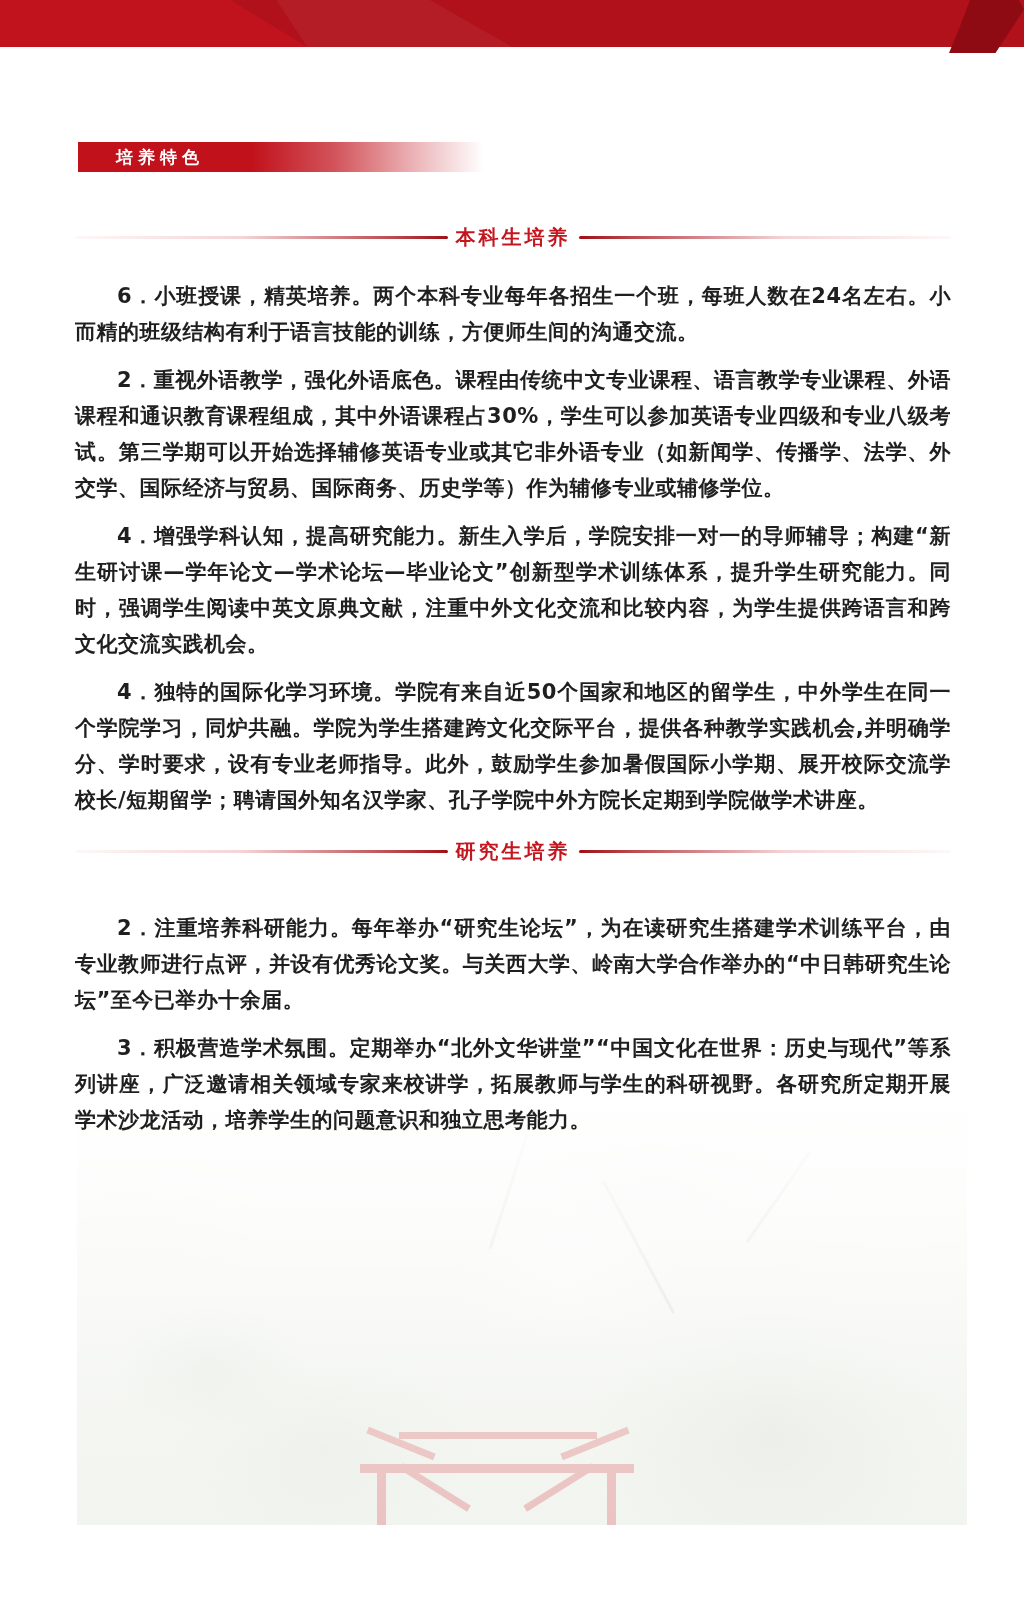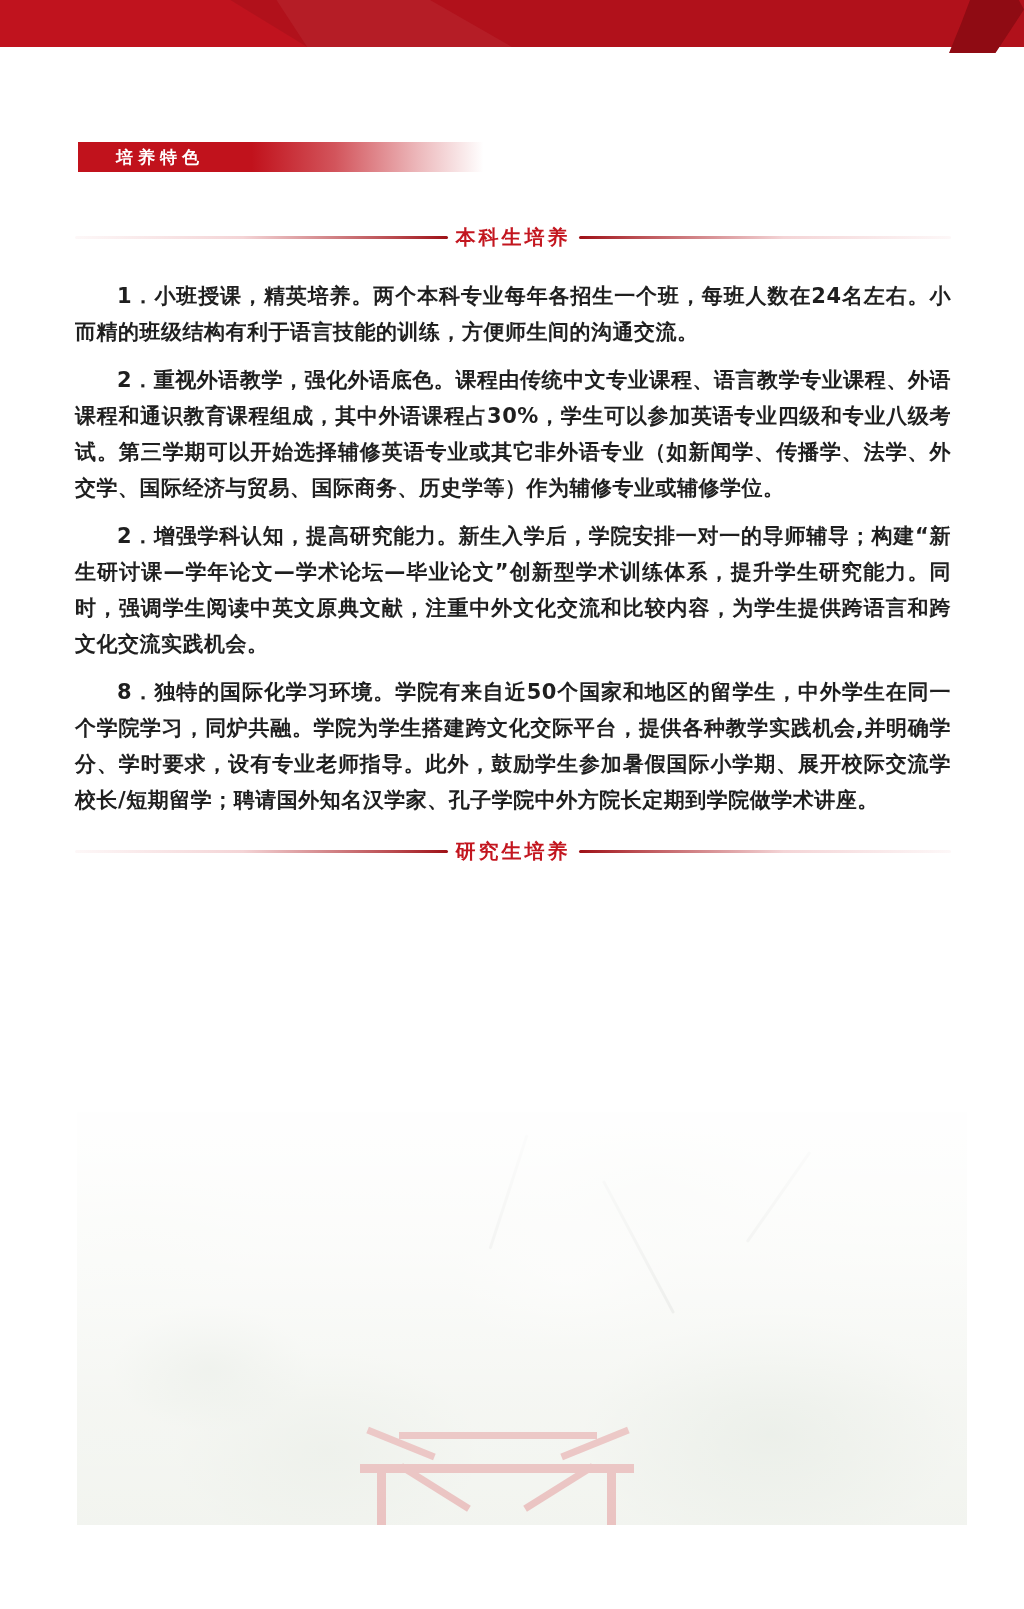--- a/index.html
+++ b/index.html
@@ -146,29 +146,31 @@
   </div>
 
   <div class="content">
 
     <div class="section section-undergraduate">
       <div class="heading-row">
         <span class="rule rule-left"></span>
         <span class="heading-text">本科生培养</span>
         <span class="rule rule-right"></span>
       </div>
-      <p class="para">1．小班授课，精英培养。两个本科专业每年各招生一个班，每班人数在24名左右。小而精的班级结构有利于语言技能的训练，方便师生间的沟通交流。</p>
+      <p class="para">6．小班授课，精英培养。两个本科专业每年各招生一个班，每班人数在24名左右。小而精的班级结构有利于语言技能的训练，方便师生间的沟通交流。</p>
       <p class="para">2．重视外语教学，强化外语底色。课程由传统中文专业课程、语言教学专业课程、外语课程和通识教育课程组成，其中外语课程占30%，学生可以参加英语专业四级和专业八级考试。第三学期可以开始选择辅修英语专业或其它非外语专业（如新闻学、传播学、法学、外交学、国际经济与贸易、国际商务、历史学等）作为辅修专业或辅修学位。</p>
-      <p class="para">2．增强学科认知，提高研究能力。新生入学后，学院安排一对一的导师辅导；构建“新生研讨课—学年论文—学术论坛—毕业论文”创新型学术训练体系，提升学生研究能力。同时，强调学生阅读中英文原典文献，注重中外文化交流和比较内容，为学生提供跨语言和跨文化交流实践机会。</p>
-      <p class="para">8．独特的国际化学习环境。学院有来自近50个国家和地区的留学生，中外学生在同一个学院学习，同炉共融。学院为学生搭建跨文化交际平台，提供各种教学实践机会,并明确学分、学时要求，设有专业老师指导。此外，鼓励学生参加暑假国际小学期、展开校际交流学校长/短期留学；聘请国外知名汉学家、孔子学院中外方院长定期到学院做学术讲座。</p>
+      <p class="para">4．增强学科认知，提高研究能力。新生入学后，学院安排一对一的导师辅导；构建“新生研讨课—学年论文—学术论坛—毕业论文”创新型学术训练体系，提升学生研究能力。同时，强调学生阅读中英文原典文献，注重中外文化交流和比较内容，为学生提供跨语言和跨文化交流实践机会。</p>
+      <p class="para">4．独特的国际化学习环境。学院有来自近50个国家和地区的留学生，中外学生在同一个学院学习，同炉共融。学院为学生搭建跨文化交际平台，提供各种教学实践机会,并明确学分、学时要求，设有专业老师指导。此外，鼓励学生参加暑假国际小学期、展开校际交流学校长/短期留学；聘请国外知名汉学家、孔子学院中外方院长定期到学院做学术讲座。</p>
     </div>
 
     <div class="section section-graduate">
       <div class="heading-row">
         <span class="rule rule-left"></span>
         <span class="heading-text">研究生培养</span>
         <span class="rule rule-right"></span>
       </div>
+      <p class="para">2．注重培养科研能力。每年举办“研究生论坛”，为在读研究生搭建学术训练平台，由专业教师进行点评，并设有优秀论文奖。与关西大学、岭南大学合作举办的“中日韩研究生论坛”至今已举办十余届。</p>
+      <p class="para">3．积极营造学术氛围。定期举办“北外文华讲堂”“中国文化在世界：历史与现代”等系列讲座，广泛邀请相关领域专家来校讲学，拓展教师与学生的科研视野。各研究所定期开展学术沙龙活动，培养学生的问题意识和独立思考能力。</p>
     </div>
 
   </div>
 
 </div>
 
 </body></html>

